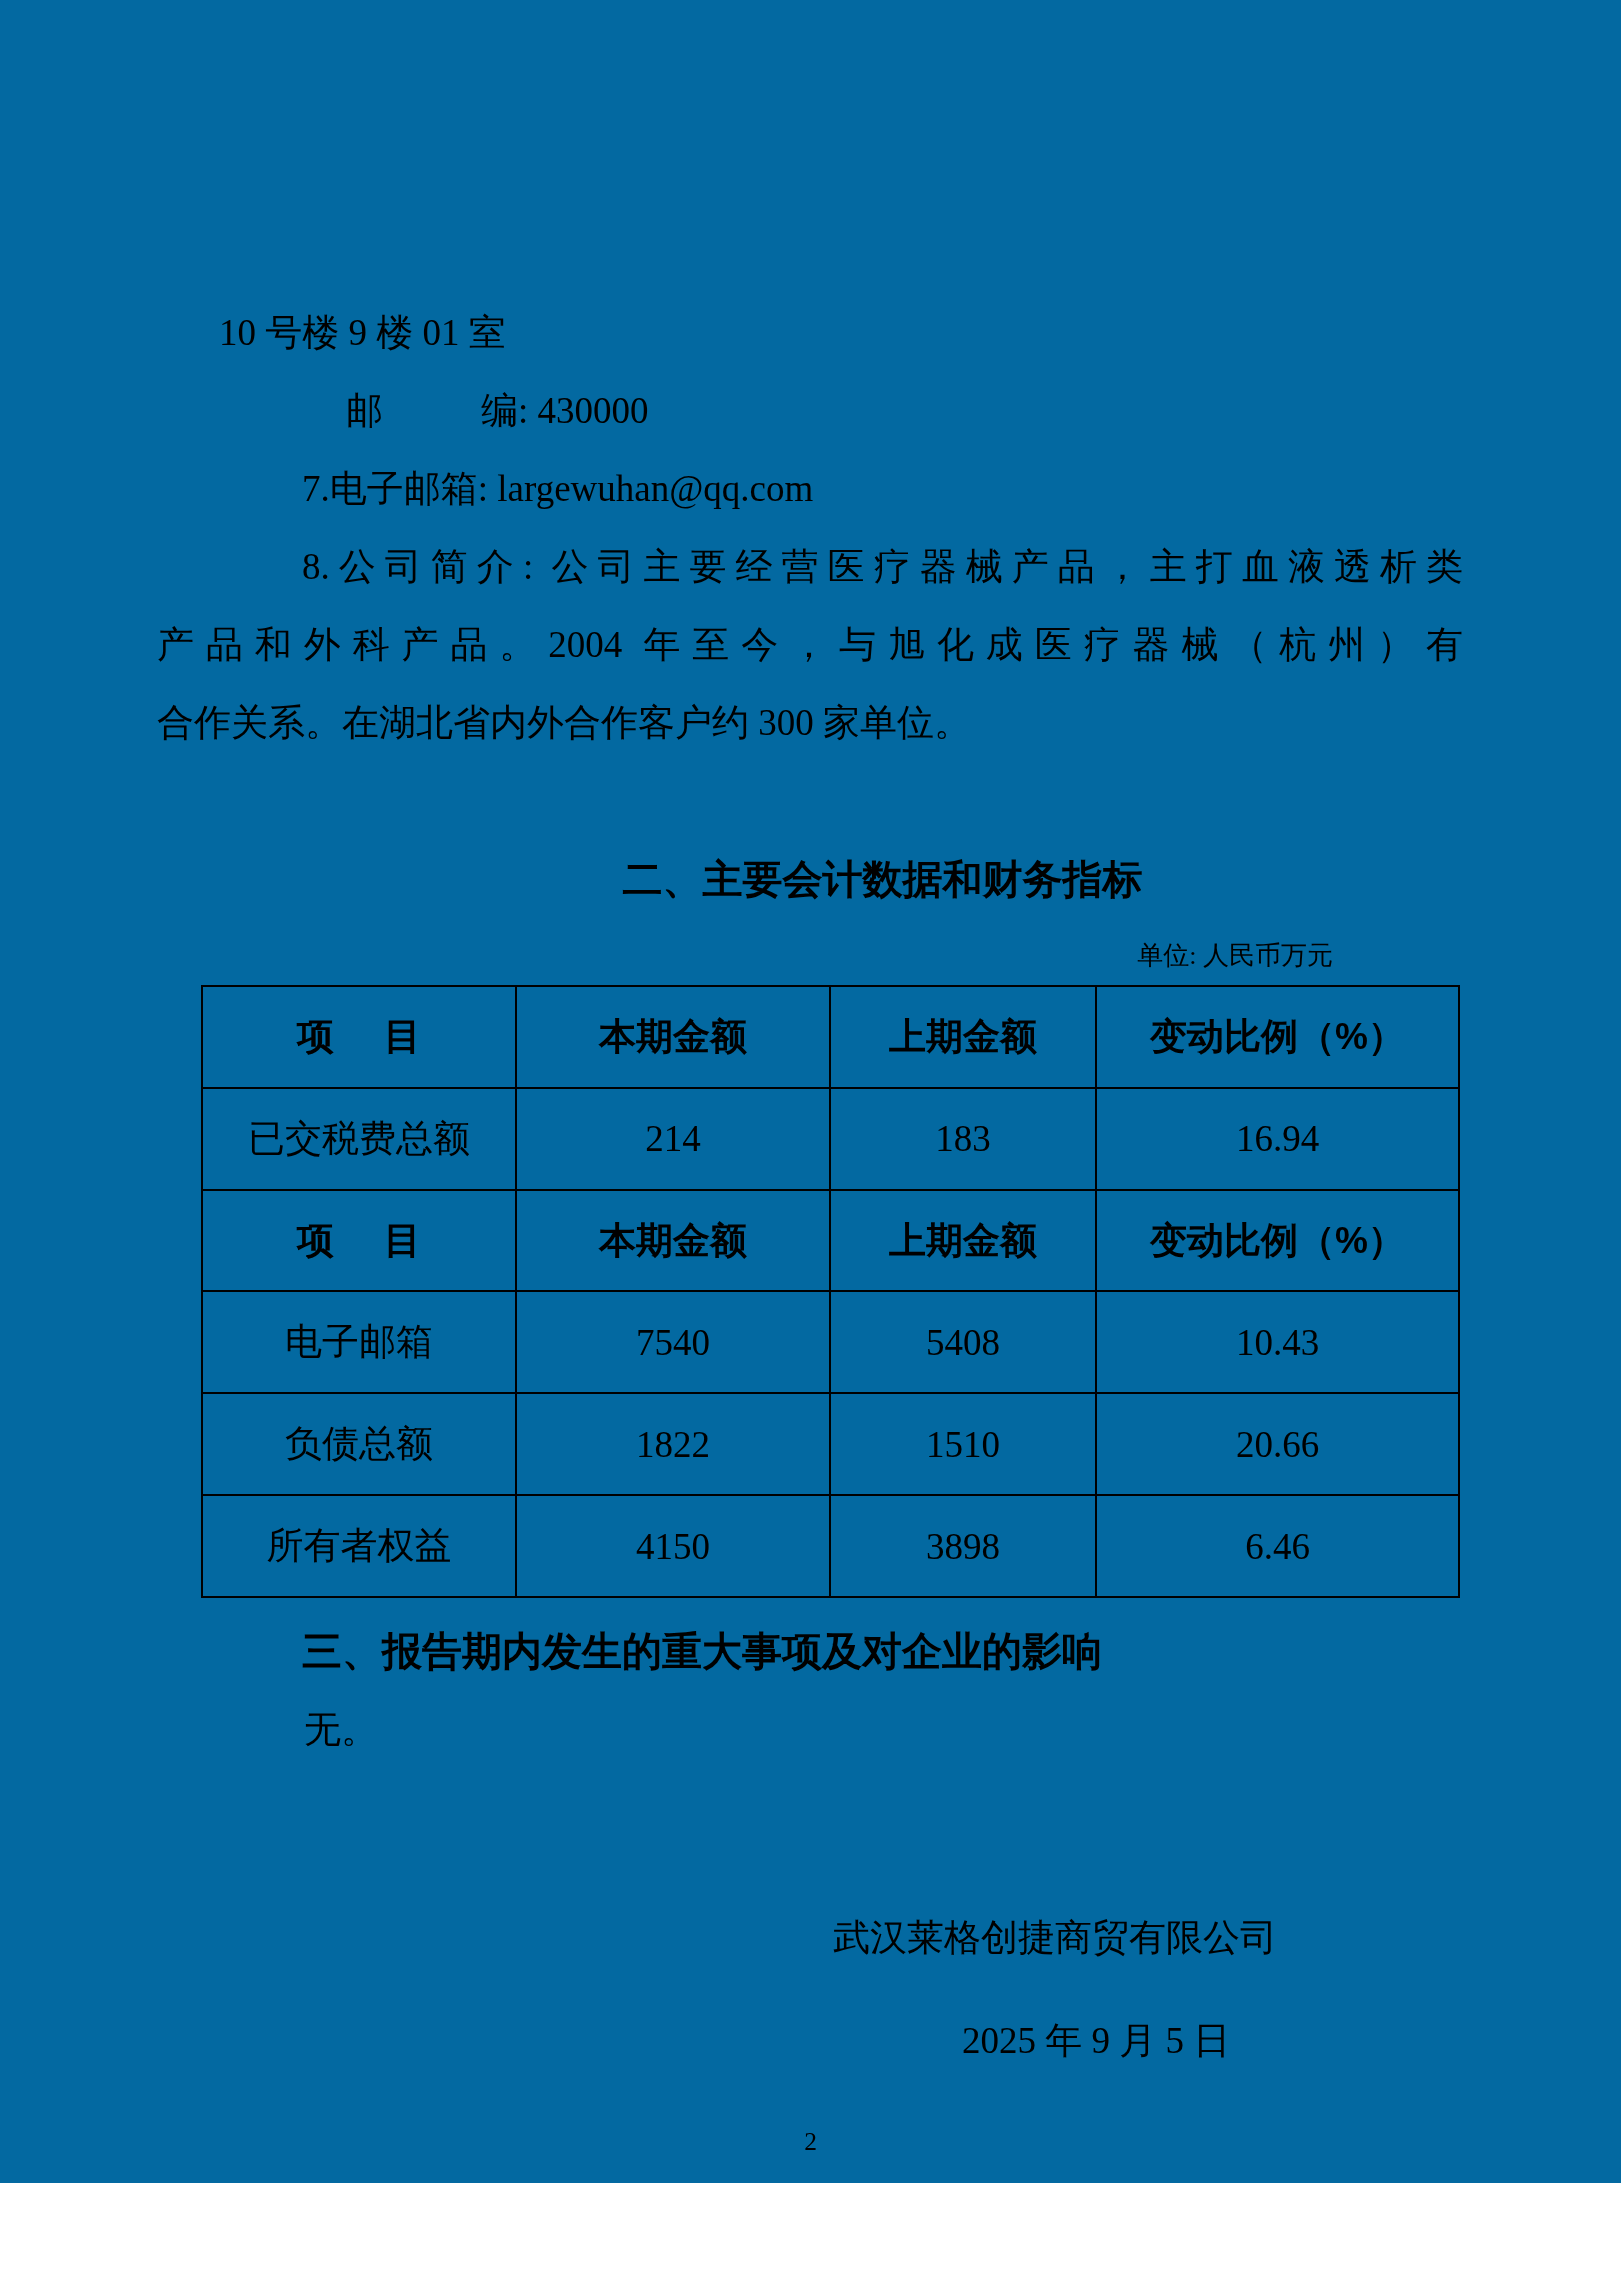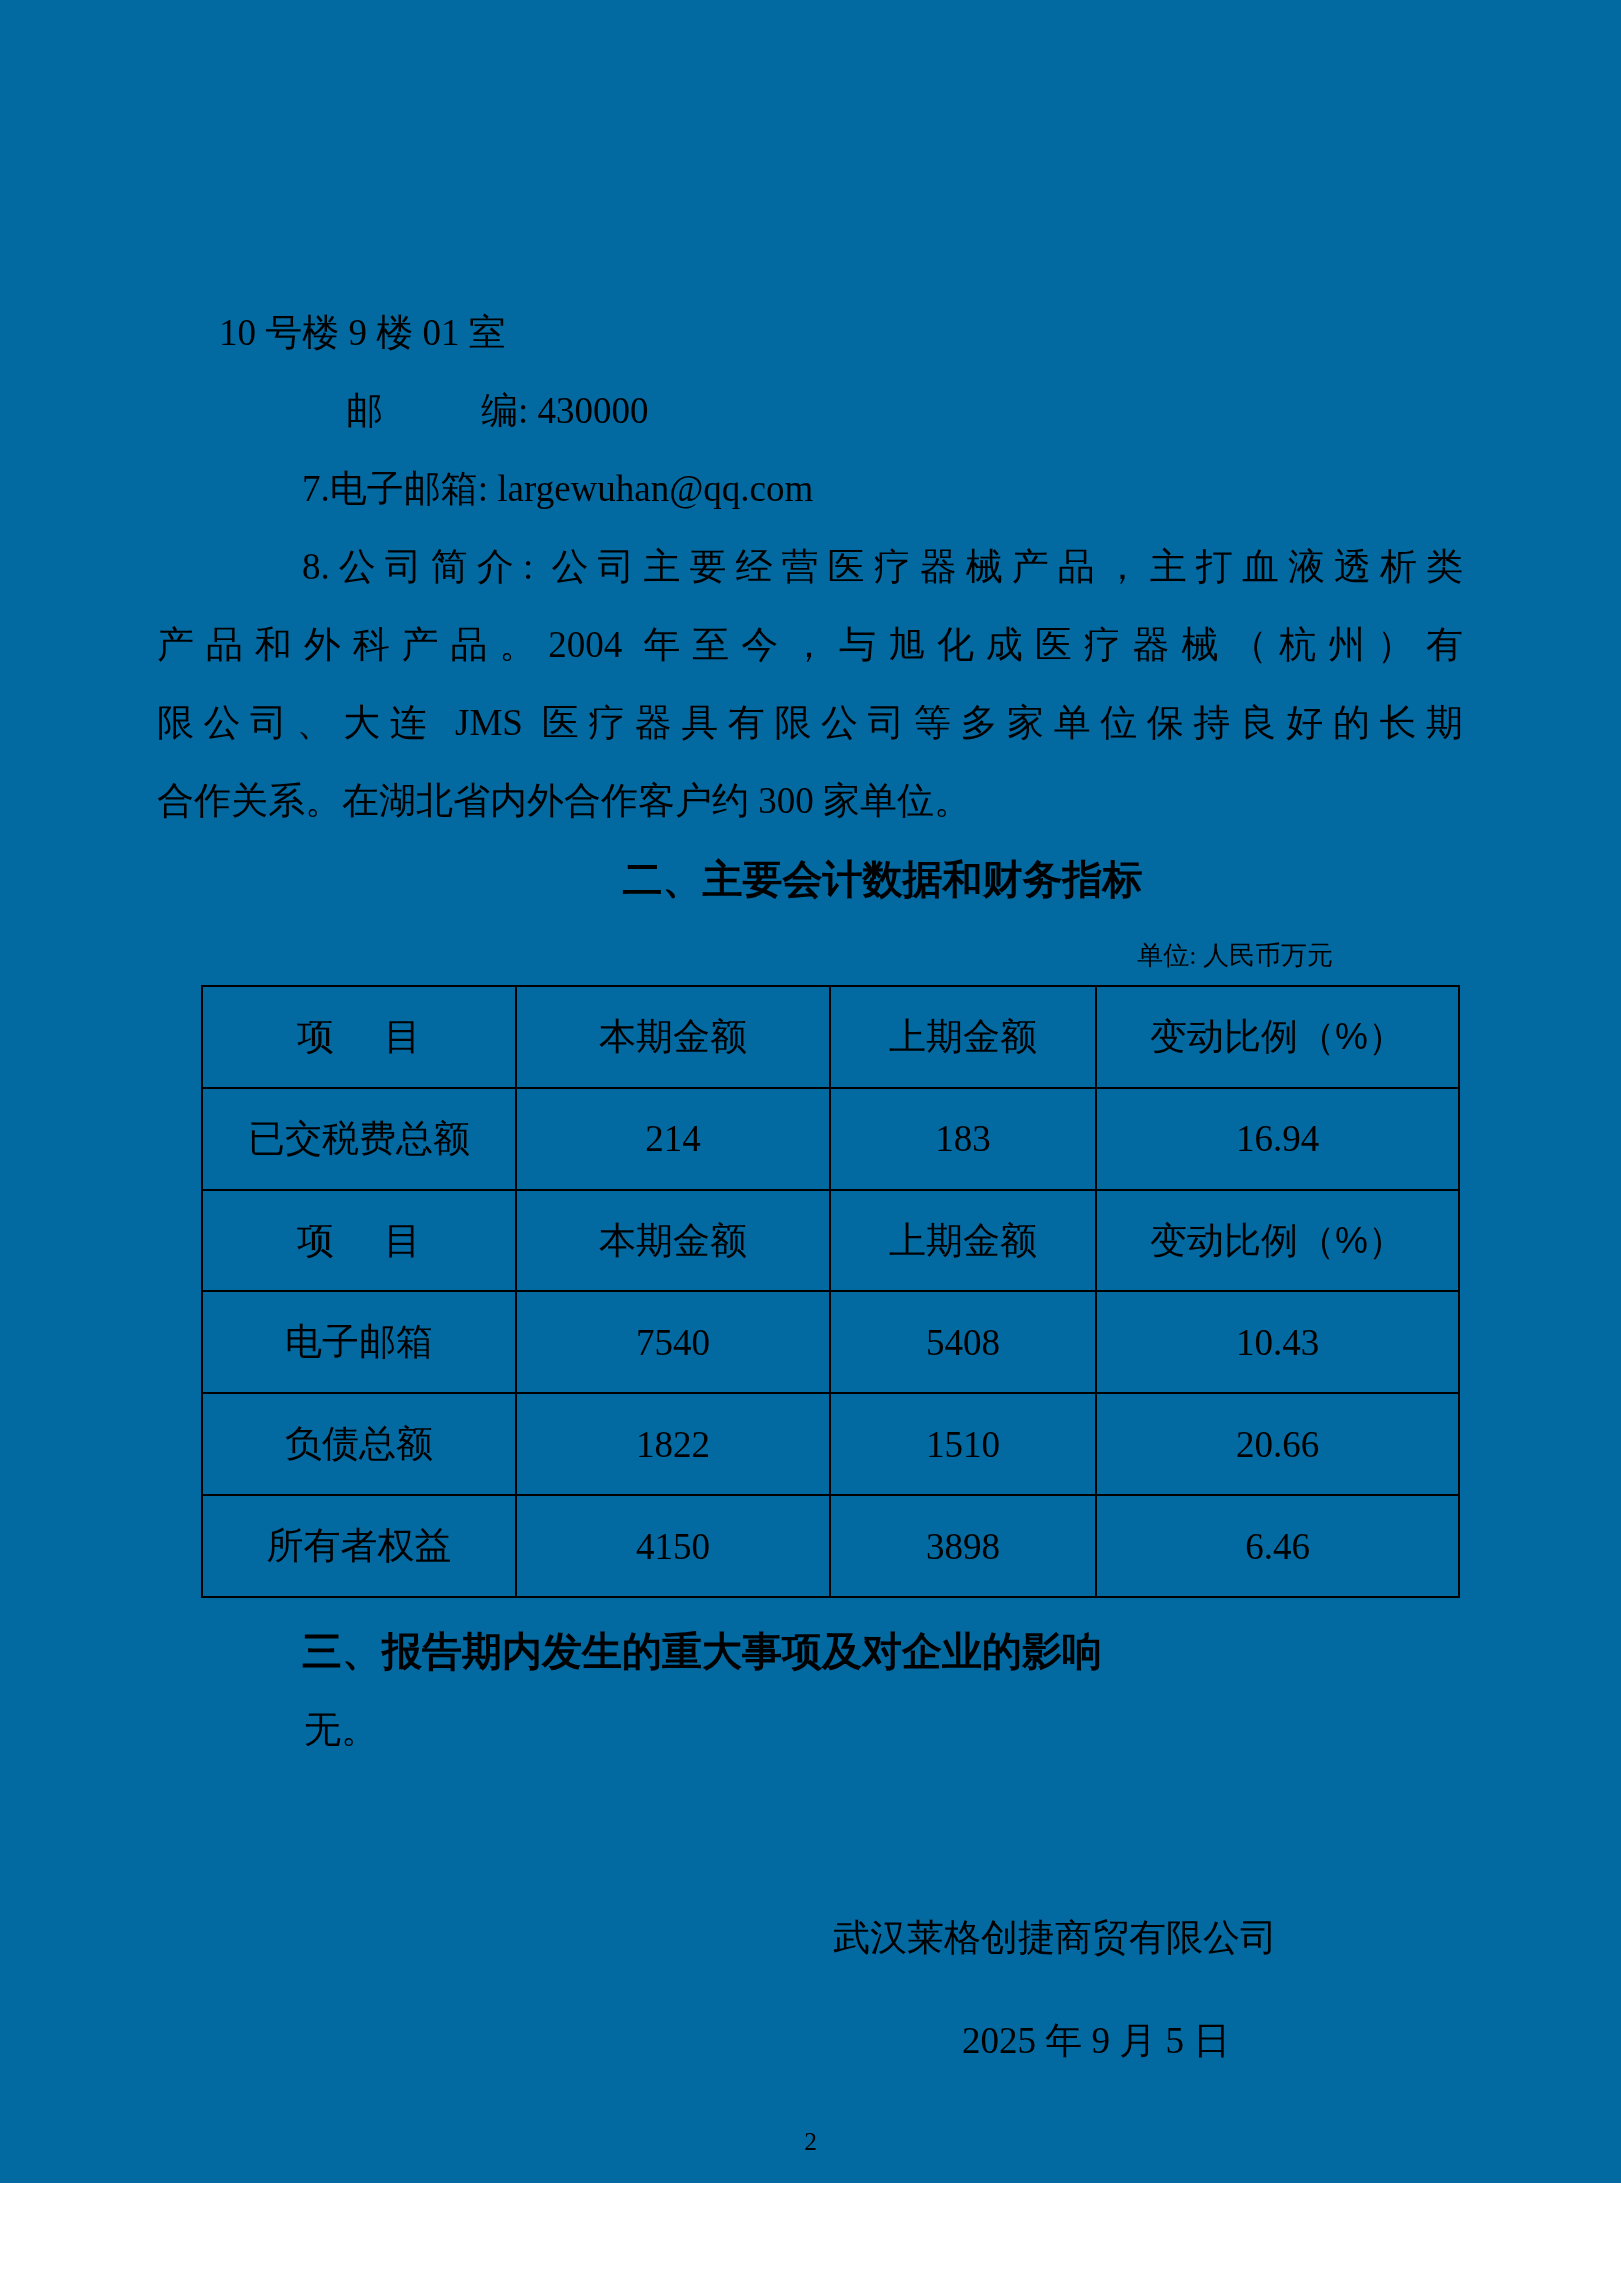--- a/index.html
+++ b/index.html
@@ -45,21 +45,21 @@
     border-left:2px solid #000;
     border-right:2px solid #000;
     border-top:2.9px solid #000;
     border-bottom:2.9px solid #000;
     text-align:center;vertical-align:middle;
     font-size:37px;padding:0 5.9px;
     height:87px;overflow:hidden;
   }
   .fin-table td.hdr{
     font-family:"Liberation Sans","DejaVu Sans",sans-serif;
-    font-weight:normal;
+    font-weight:bold;
     white-space:pre-wrap;
     word-spacing:14.7px;
   }
   .none-text{
     position:absolute;left:304px;top:1691px;
     font-size:37px;line-height:78px;white-space:pre-wrap;
   }
   .sig-company{
     position:absolute;left:833px;top:1899px;
     font-size:37px;line-height:78px;white-space:pre-wrap;
@@ -77,21 +77,20 @@
 <body>
 
 <div class="page">
 
   <div class="body-block">
     <div class="line addr">10 号楼 9 楼 01 室</div>
     <div class="line"><span class="postal-label">邮</span><span class="postal-rest">编: 430000</span></div>
     <div class="line indented">7.电子邮箱: largewuhan@qq.com</div>
     <div class="line indented just">8.公司简介: 公司主要经营医疗器械产品，主打血液透析类</div>
     <div class="line just">产品和外科产品。2004 年至今，与旭化成医疗器械（杭州）有</div>
-    <div class="line just">限公司、大连 JMS 医疗器具有限公司等多家单位保持良好的长期</div>
     <div class="line">合作关系。在湖北省内外合作客户约 300 家单位。</div>
   </div>
 
   <div class="sec-heading heading-2">二、主要会计数据和财务指标</div>
 
   <div class="unit-note">单位: 人民币万元</div>
 
   <table class="fin-table">
     <colgroup>
       <col style="width:314px">

